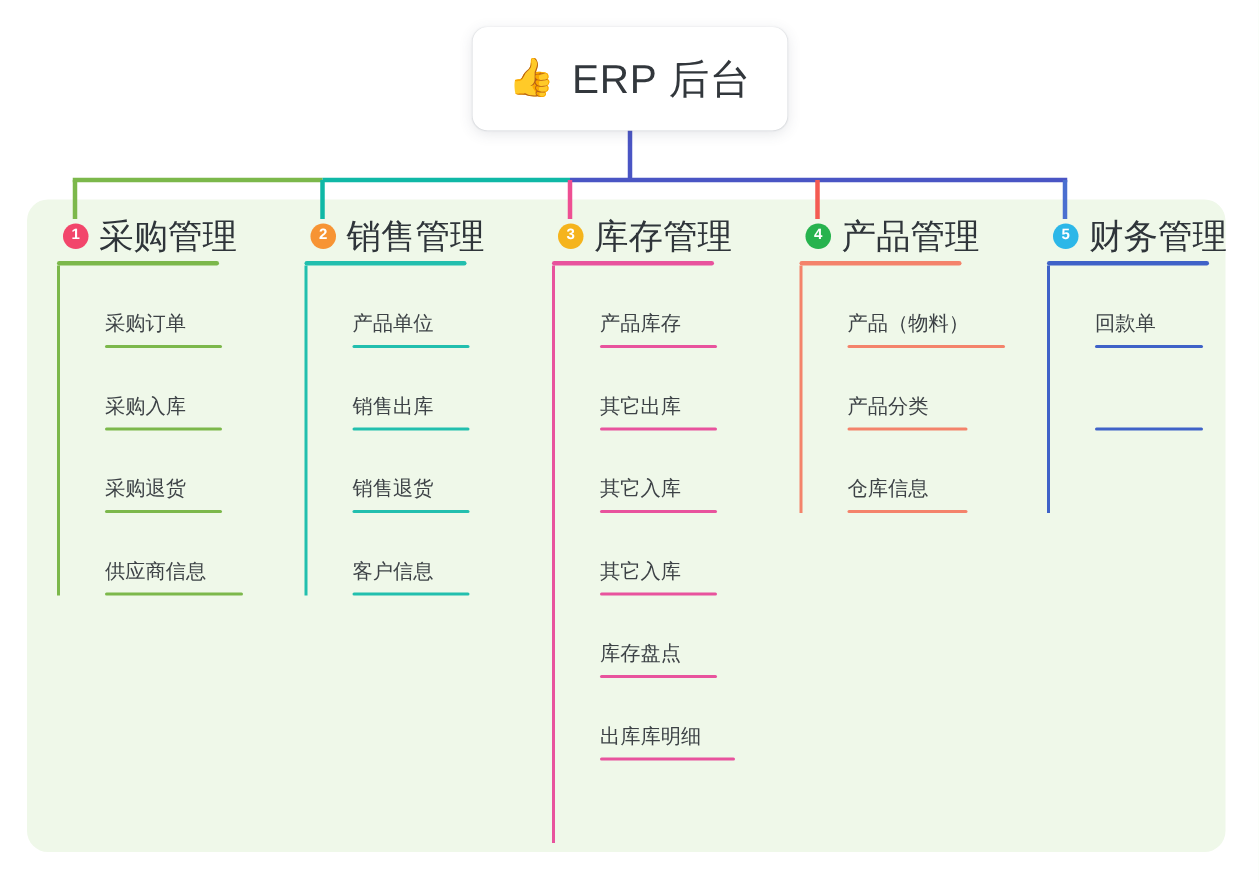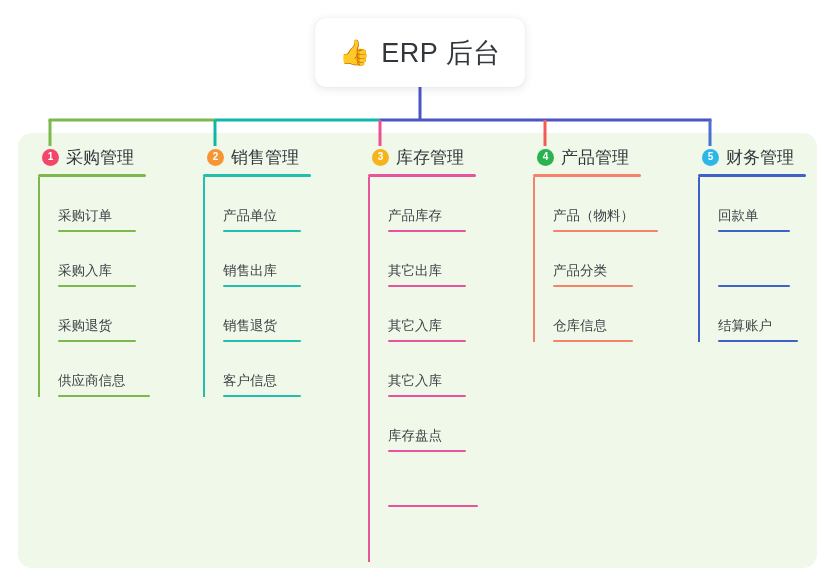--- a/index.html
+++ b/index.html
@@ -101,21 +101,21 @@
     display: inline-flex;
     align-items: center;
     justify-content: center;
     font-size: 10px;
     color: #ffffff;
     font-weight: bold;
     flex: 0 0 auto;
     line-height: 1;
   }
   .branch-label {
-    font-size: 17px;
+    font-size: 23px;
     color: #2f353a;
     white-space: nowrap;
   }
   .branch-rule {
     height: 3px;
     border-radius: 2px;
     margin-top: 5px;
   }
 
   
@@ -126,21 +126,21 @@
   .leaf-spine {
     position: absolute;
     left: 0;
     top: 0;
     width: 2px;
   }
   .leaf {
     position: relative;
     height: 55px;
     box-sizing: border-box;
-    padding-left: 20px;
+    padding-left: 32px;
     display: flex;
     flex-direction: column;
     justify-content: flex-end;
   }
   .leaf-text {
     font-size: 13.5px;
     color: #3d4246;
     white-space: nowrap;
     padding-bottom: 5px;
   }
@@ -256,20 +256,21 @@
           </div>
           <div class="leaf">
             <div class="leaf-text">其它入库</div>
             <div class="leaf-rule" style="width: 78px; background: rgb(232, 83, 157);"></div>
           </div>
           <div class="leaf">
             <div class="leaf-text">库存盘点</div>
             <div class="leaf-rule" style="width: 78px; background: rgb(232, 83, 157);"></div>
           </div>
           <div class="leaf">
+            <div class="leaf-text">出库库明细</div>
             <div class="leaf-rule" style="width: 90px; background: rgb(232, 83, 157);"></div>
           </div>
         </div>
       </div>
       <div class="column" style="left: 533px;">
         <div class="branch-head">
           <div class="branch-head-row">
             <span class="badge" style="background: rgb(39, 179, 78);">4</span>
             <span class="branch-label">产品管理</span>
           </div>
@@ -301,21 +302,17 @@
         </div>
         <div class="leaf-list">
           <div class="leaf-spine" style="background: rgb(63, 98, 200); height: 165px;"></div>
           <div class="leaf">
             <div class="leaf-text">回款单</div>
             <div class="leaf-rule" style="width: 72px; background: rgb(63, 98, 200);"></div>
           </div>
           <div class="leaf">
             <div class="leaf-rule" style="width: 72px; background: rgb(63, 98, 200);"></div>
           </div>
-          <div class="leaf">
-            <div class="leaf-text">结算账户</div>
-            <div class="leaf-rule" style="width: 80px; background: rgb(63, 98, 200);"></div>
-          </div>
         </div>
       </div>
     </div>
 
 </div>
 
 </body></html>

